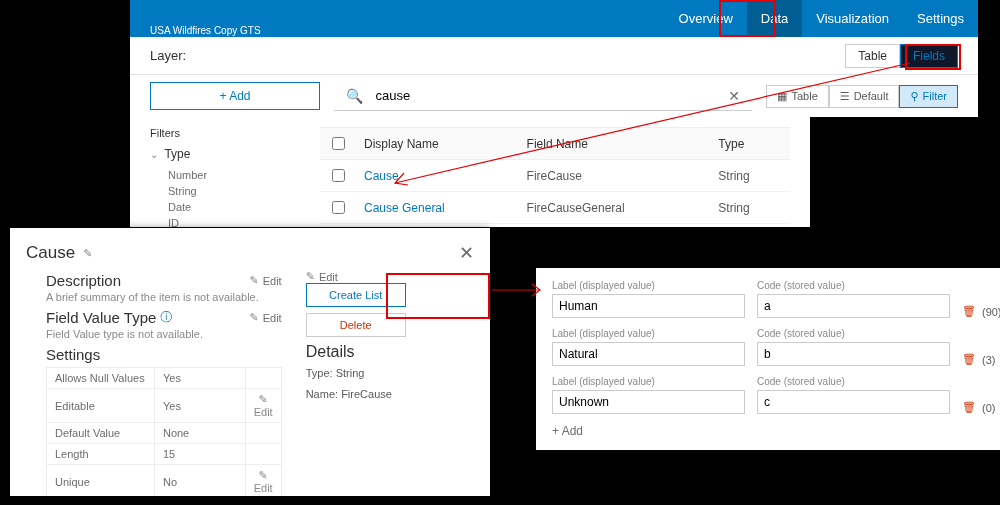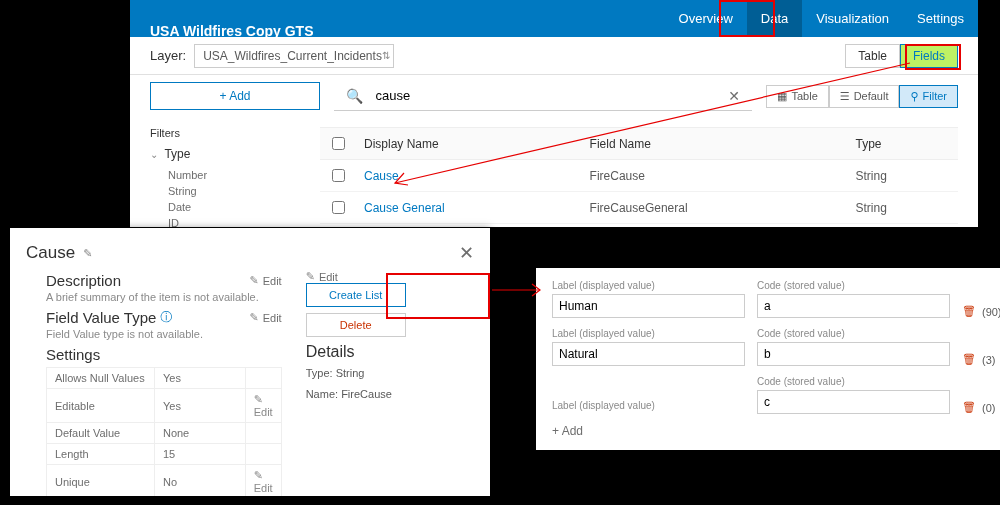--- a/index.html
+++ b/index.html
@@ -1,41 +1,41 @@
 <!DOCTYPE html>
 <html><head>
 <meta charset="utf-8">
 <style>
   * { box-sizing: border-box; font-family: -apple-system, "Segoe UI", Arial, sans-serif; }
   body { margin:0; background:#000; width:1000px; height:505px; position:relative; overflow:hidden; font-size:12px; color:#323232; }
   .panel { position:absolute; background:#fff; }
   
   .ribbon { left:130px; top:0; width:848px; height:37px; background:#0079c1; display:flex; align-items:center; color:#fff; }
-  .app-title { margin-left:20px; font-size:14px; font-weight:700; flex:1;margin-top:24px; }
+  .app-title { margin-left:20px; font-size:10px; font-weight:400; flex:1;margin-top:24px; }
   .tabs { display:flex; height:100%; }
   .tab { display:flex; align-items:center; padding:0 14px; font-size:13px; cursor:pointer; }
   .tab.active { background:#005e95; }
   
   .layerbar { left:130px; top:37px; width:848px; height:38px; border-bottom:1px solid #e0e0e0; display:flex; align-items:center; padding:0 20px; }
   .layerbar label { font-size:13px; margin-right:8px; color:#323232; }
   .layersel { border:1px solid #ccc; padding:4px 8px; font-size:12px; color:#595959; background:#fff; display:flex; align-items:center; width:200px;}
   .spacer { flex:1; }
   .tfbtn { border:1px solid #ccc; padding:4px 12px; font-size:12px; background:#fff; color:#323232; cursor:pointer; }
-  .tfbtn.sel { background:#bef264; border-color:#0079c1; color:#0079c1; }
+  .tfbtn.sel { background:#0f172a; border-color:#0079c1; color:#0079c1; }
   
   .toolrow { left:130px; top:75px; width:848px; height:42px; display:flex; align-items:center; padding:0 20px; gap:14px;}
   .addbtn { width:170px; border:1px solid #0079c1; background:#fff; color:#0079c1; padding:6px 0; text-align:center; cursor:pointer; font-size:12px;}
   .searchwrap { flex:1; display:flex; align-items:center; border-bottom:1px solid #ccc; padding:4px 6px; color:#595959; }
   .searchwrap input { flex:1; border:none; outline:none; font-size:13px; padding:3px 6px; }
   .iconbtn { color:#6e6e6e; padding:0 6px; cursor:pointer; font-size:14px; }
   .viewtoggle { display:flex; }
   .vbtn { border:1px solid #ccc; padding:4px 10px; font-size:11px; background:#fff; color:#595959; display:flex; align-items:center; gap:4px; cursor:pointer;}
   .vbtn.sel { background:#d2e9f9; border-color:#0079c1; color:#0079c1;}
   
-  .content { left:130px; top:117px; width:848px; height:110px; display:flex; }
+  .content { left:130px; top:117px; width:680px; height:110px; display:flex; }
   .sidebar { width:190px; padding:10px 20px; font-size:12px; color:#595959;}
   .sidebar .hdr { font-size:11px; color:#323232; margin-bottom:8px;}
   .sidebar .cat { color:#323232; margin:4px 0 6px 0; display:flex; align-items:center; gap:6px;}
   .sidebar ul { list-style:none; padding:0 0 0 18px; margin:0;}
   .sidebar li { padding:2px 0; color:#6e6e6e; font-size:11px; cursor:pointer;}
   .main { flex:1; padding:10px 20px 0 0;}
   .metaline { display:flex; font-size:11px; color:#6e6e6e; margin-bottom:6px;}
   .metaline .r { margin-left:auto; }
   .tbl { width:100%; border-collapse:collapse; font-size:12px;}
   .tbl th { text-align:left; font-weight:400; color:#323232; padding:6px 8px; border-top:1px solid #eee; border-bottom:1px solid #eee; background:#fafafa;}
@@ -52,21 +52,21 @@
   .sect { font-size:15px; color:#323232; margin:2px 0 2px 0; display:flex; align-items:center;}
   .subtle { font-size:11px; color:#8a8a8a; margin-bottom:6px;}
   .editlnk { margin-left:auto; font-size:11px; color:#6e6e6e; display:flex; align-items:center; gap:4px;}
   .pill { border:1px solid #ccc; padding:5px 0; width:100px; text-align:center; font-size:11px; margin-bottom:6px; cursor:pointer;}
   .pill.blue { border-color:#0079c1; color:#0079c1;}
   .pill.red { color:#c93100;}
   .dtl { font-size:11px; color:#595959; line-height:1.5; margin-top:4px;}
   .settbl { width:100%; border-collapse:collapse; font-size:11px; color:#6e6e6e; margin-top:4px;}
   .settbl td { border:1px solid #eee; padding:4px 8px;}
   .settbl td:first-child{width:46%;}
-  .settbl td:last-child{width:26px; text-align:left; color:#8a8a8a;}
+  .settbl td:last-child{width:26px; text-align:center; color:#8a8a8a;}
   
   .listed { left:512px; top:268px; width:480px; height:182px; box-shadow:0 0 8px rgba(0,0,0,.4); padding:12px 16px;margin-left:24px;}
   .row { display:flex; gap:12px; align-items:flex-end; margin-bottom:10px;}
   .fld { flex:1; }
   .fld .lab { font-size:10px; color:#8a8a8a; margin-bottom:3px;}
   .fld input { width:100%; border:1px solid #ccc; padding:4px 6px; font-size:12px;}
   .rowicons{ display:flex; align-items:center; gap:6px; color:#c93100; font-size:11px; width:38px;}
   .addlink { font-size:12px; color:#6e6e6e; cursor:pointer;}
   
   .hl { position:absolute; border:2px solid #e60000; pointer-events:none; }
@@ -83,24 +83,20 @@
   <div class="tabs">
     <div class="tab">Overview</div>
     <div class="tab active">Data</div>
     <div class="tab">Visualization</div>
     <div class="tab">Settings</div>
   </div>
 </div>
 
 <div class="panel layerbar">
   <label>Layer:</label>
-  <div class="layersel">
-    <span style="flex:1">USA_Wildfires_Current_Incidents</span>
-    <span class="chev">⇅</span>
-  </div>
   <div class="spacer"></div>
   <div class="tfbtn">Table</div>
   <div class="tfbtn sel">Fields</div>
 </div>
 
 <div class="panel toolrow">
   <div class="addbtn">+   Add</div>
   <div class="searchwrap">
     <span class="iconbtn">🔍</span>
     <input value="cause" style="">
@@ -245,21 +241,21 @@
   </div>
   <div class="row">
     <div class="fld"><div class="lab">Label (displayed value)</div><input value="Natural" style=""></div>
     <div class="fld"><div class="lab">Code (stored value)</div><input value="b" style=""></div>
     <div class="rowicons">
         <span>🗑</span>
         <span style="color:#595959">(3)</span>
       </div>
   </div>
   <div class="row">
-    <div class="fld"><div class="lab">Label (displayed value)</div></div>
+    <div class="fld"><div class="lab">Label (displayed value)</div><input value="Unknown" style=""></div>
     <div class="fld"><div class="lab">Code (stored value)</div><input value="c" style=""></div>
     <div class="rowicons">
         <span>🗑</span>
         <span style="color:#595959">(0)</span>
       </div>
   </div>
   <div class="addlink">+  Add</div>
 </div>
 
 <div class="hl" style="left:719px;top:0;width:56px;height:37px"></div>

